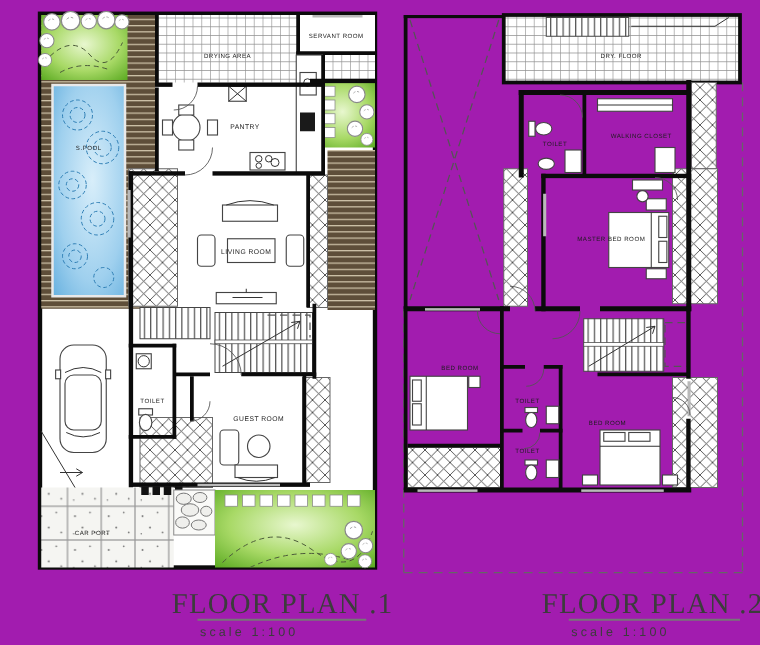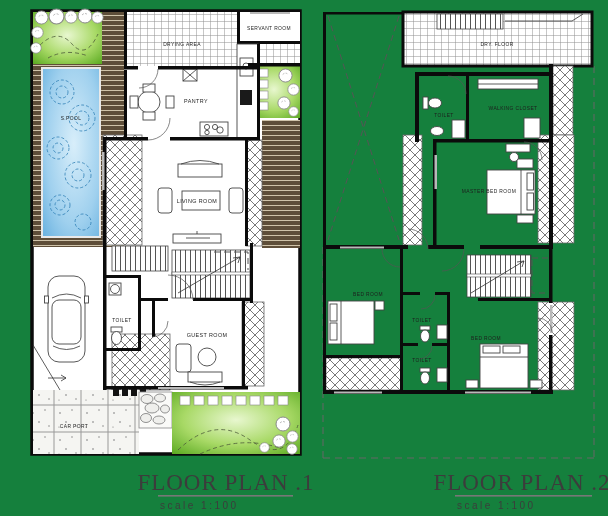--- a/index.html
+++ b/index.html
@@ -1,16 +1,16 @@
 <!DOCTYPE html>
 <html><head>
 <meta charset="utf-8">
 <style>
   html,body{margin:0;padding:0;background:#ffffff;}
-  .canvas{position:relative;width:608px;height:516px;background:#15803d;overflow:hidden;}
+  .canvas{position:relative;width:608px;height:516px;background:#a21caf;overflow:hidden;}
   svg{display:block;}
   .lbl{font-family:"Liberation Sans",sans-serif;fill:#1d1d1d;letter-spacing:.4px;}
   .lbl5{font-size:5.4px;}
   .lbl45{font-size:4.9px;}
   .title{font-family:"Liberation Serif",serif;font-size:23px;fill:#3c3c3c;letter-spacing:1px;}
   .scalelbl{font-family:"Liberation Sans",sans-serif;font-size:10px;fill:#3c3c3c;letter-spacing:2.5px;}
   .wall{fill:#0b0b0b;}
   .thin{stroke:#333;stroke-width:.8;fill:none;}
   .furn{stroke:#444;stroke-width:.9;fill:#ffffff;}
   .arc{stroke:#555;stroke-width:.7;fill:none;}

